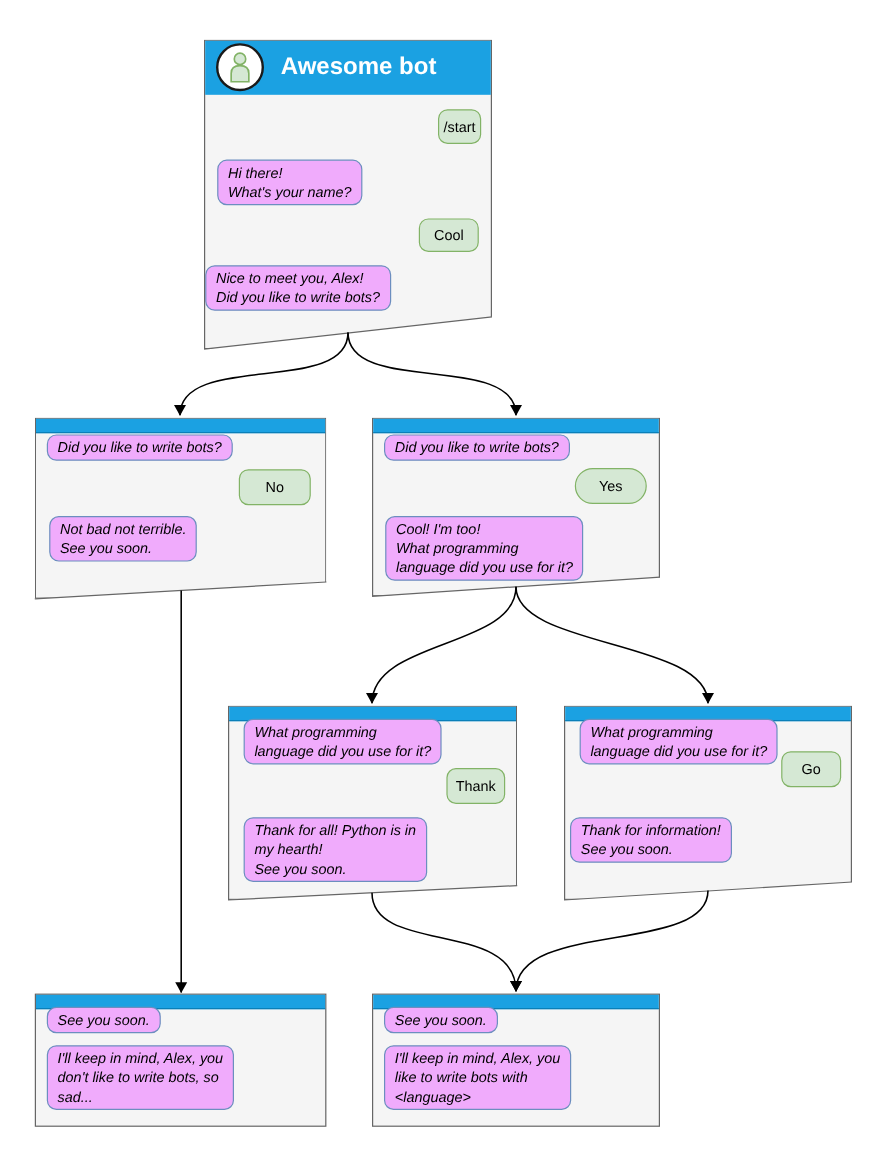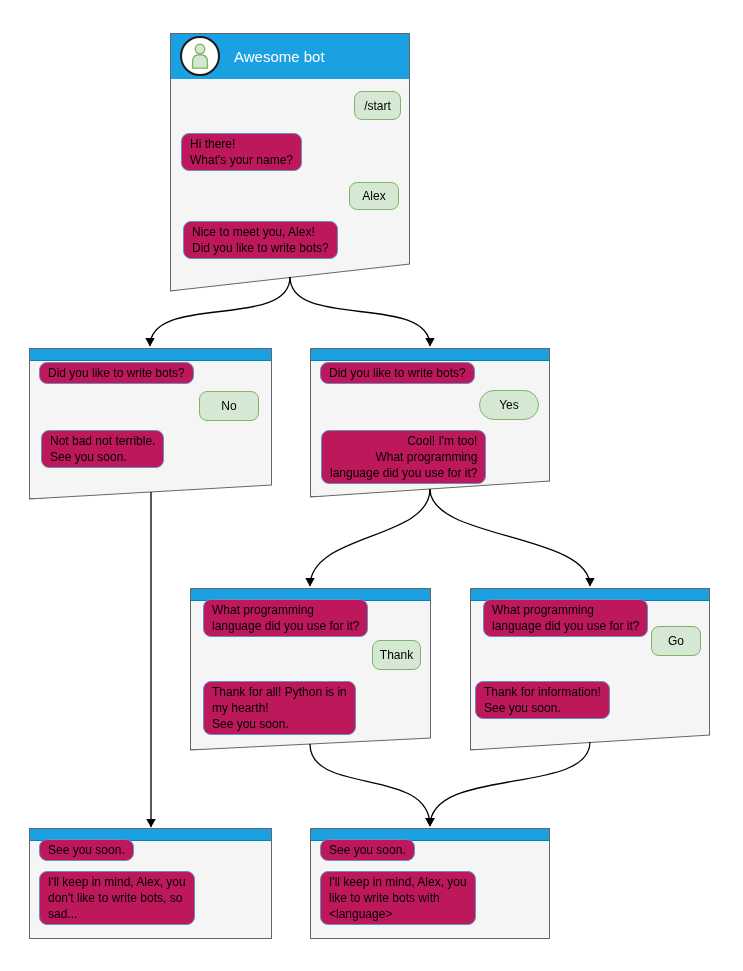--- a/index.html
+++ b/index.html
@@ -45,36 +45,37 @@
     align-items: center;
     justify-content: center;
   }
   .win-title {
     position: absolute;
     left: 63px; top: 0;
     height: 45px;
     display: flex;
     align-items: center;
     color: #ffffff;
-    font-size: 15px;
-    font-weight: normal;
+    font-size: 20px;
+    font-weight: bold;
   }
   .bubble {
     position: absolute;
     font-size: 12px;
     line-height: 16px;
     color: #000000;
     white-space: pre;
     border-radius: 8px;
     box-sizing: border-box;
     padding: 2px 8px;
   }
   .bot {
-    background: #be185d;
+    background: #f0abfc;
     border: 1px solid #6c8ebf;
+    font-style: italic;
   }
   .user {
     background: #d5e8d4;
     border: 1px solid #82b366;
     display: flex;
     align-items: center;
     justify-content: center;
     padding: 0 6px;
   }
   .edges {
@@ -92,43 +93,43 @@
               clip-path: polygon(0 0, 100% 0, 100% 231px, 0 100%);">
     <div class="main-header">
       <div class="avatar">
         <svg width="26" height="28" viewBox="0 0 30 32">
           <circle cx="15" cy="8" r="5.5" fill="#d5e8d4" stroke="#82b366" stroke-width="1.6"></circle>
           <path d="M6.5 30 L6.5 22 Q6.5 14.5 15 14.5 Q23.5 14.5 23.5 22 L23.5 30 Z" fill="#d5e8d4" stroke="#82b366" stroke-width="1.6"></path>
         </svg>
       </div>
       <div class="win-title">Awesome bot</div>
     </div>
-    <div class="bubble user" style="top:57px; right:8px; width:47px; height:29px;">/start</div>
+    <div class="bubble user" style="top:57px; right:8px; width:36px; height:29px;">/start</div>
     <div class="bubble bot" style="left:10px; top:99px;">Hi there!
 What's your name?</div>
-    <div class="bubble user" style="top:148px; right:10px; width:50px; height:28px;">Alex</div>
-    <div class="bubble bot" style="left:12px; top:187px;">Nice to meet you, Alex!
+    <div class="bubble user" style="top:148px; right:10px; width:50px; height:28px;">Cool</div>
+    <div class="bubble bot" style="left:0; top:187px;">Nice to meet you, Alex!
 Did you like to write bots?</div>
   </div>
 
   <div class="win" style="left:29px; top:348px; width:243px; height:151px;
               clip-path: polygon(0 0, 100% 0, 100% 137px, 0 100%);">
     <div class="bar"></div>
     <div class="bubble bot" style="left:9px; top:13px;">Did you like to write bots?</div>
     <div class="bubble user" style="top:42px; right:12px; width:60px; height:30px;">No</div>
     <div class="bubble bot" style="left:11px; top:81px;">Not bad not terrible.
 See you soon.</div>
   </div>
 
   <div class="win" style="left:310px; top:348px; width:240px; height:149px;
               clip-path: polygon(0 0, 100% 0, 100% 133px, 0 100%);">
     <div class="bar"></div>
     <div class="bubble bot" style="left:9px; top:13px;">Did you like to write bots?</div>
     <div class="bubble user" style="top:41px; right:10px; width:60px; height:30px;border-radius:15px;">Yes</div>
-    <div class="bubble bot" style="left:10px; top:81px;text-align:right;">Cool! I'm too!
+    <div class="bubble bot" style="left:10px; top:81px;">Cool! I'm too!
 What programming
 language did you use for it?</div>
   </div>
 
   <div class="win" style="left:190px; top:588px; width:241px; height:162px;
               clip-path: polygon(0 0, 100% 0, 100% 150px, 0 100%);">
     <div class="bar"></div>
     <div class="bubble bot" style="left:12px; top:10px;">What programming
 language did you use for it?</div>
     <div class="bubble user" style="top:51px; right:9px; width:49px; height:30px;">Thank</div>

